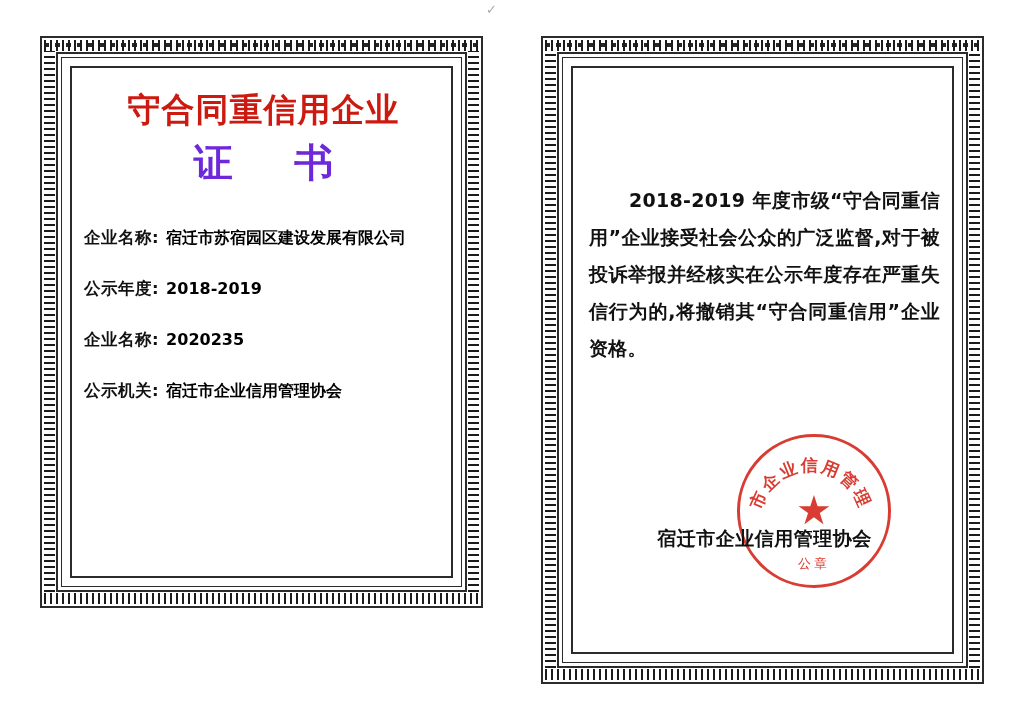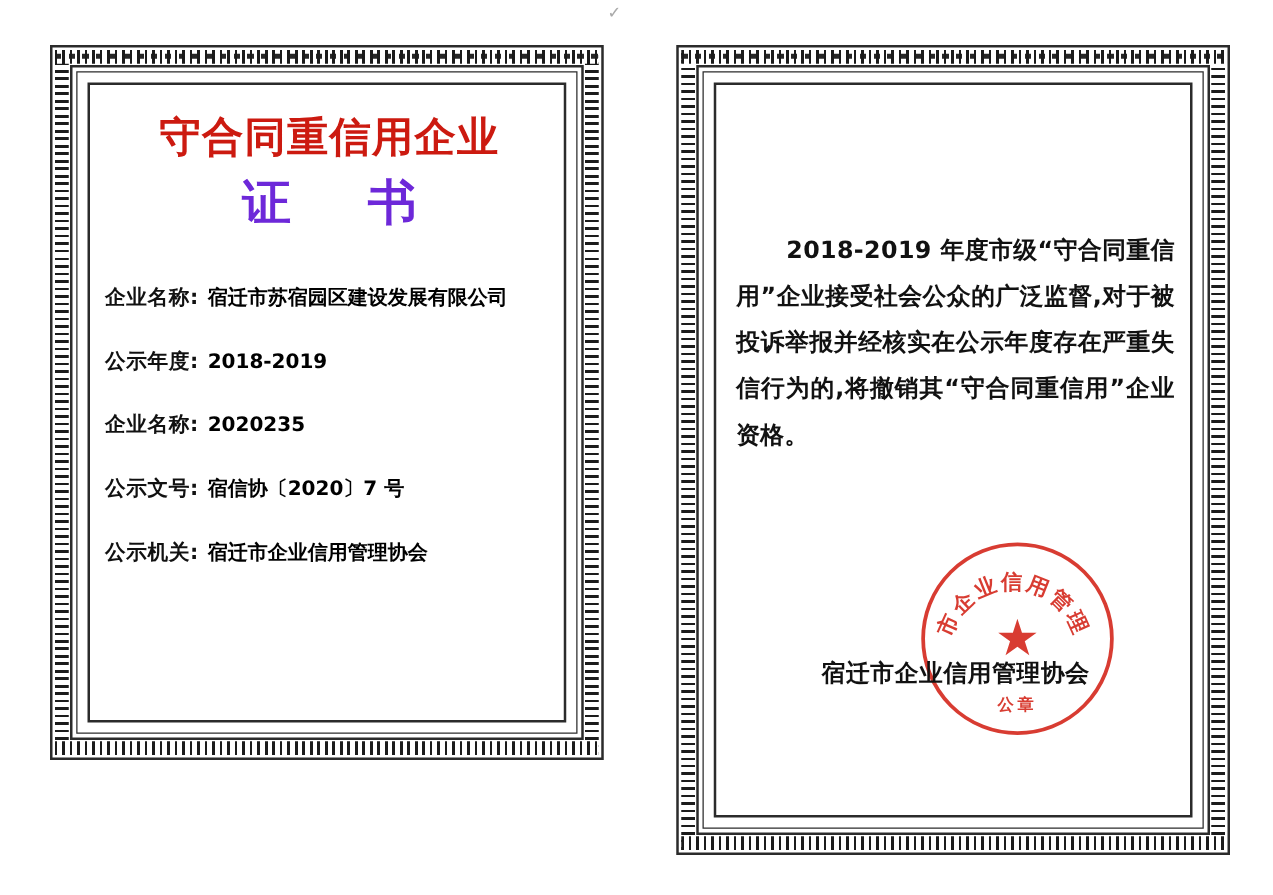--- a/index.html
+++ b/index.html
@@ -203,21 +203,21 @@
     position: absolute;
     inset: 0;
   }
   .stamp-bottom-text {
     position: absolute;
     left: 0;
     right: 0;
     bottom: 12px;
     text-align: center;
     font-family: "DejaVu Sans", sans-serif;
-    font-weight: bold;
+    font-weight: normal;
     font-size: 13px;
     color: #d32216;
     letter-spacing: 3px;
   }
   .issuer {
     position: absolute;
     left: 0;
     right: 0;
     top: 92px;
     text-align: center;
@@ -266,24 +266,20 @@
         <span class="field-label">公示年度:</span>
         <span class="field-value">2018-2019</span>
       </div>
 
 
       <div class="field-row">
         <span class="field-label">企业名称:</span>
         <span class="field-value">2020235</span>
       </div>
 
-      <div class="field-row">
-        <span class="field-label">公示文号:</span>
-        <span class="field-value">宿信协〔2020〕7 号</span>
-      </div>
 
       <div class="field-row">
         <span class="field-label">公示机关:</span>
         <span class="field-value">宿迁市企业信用管理协会</span>
       </div>
 
 
     </div>
   </div>
 </div>

